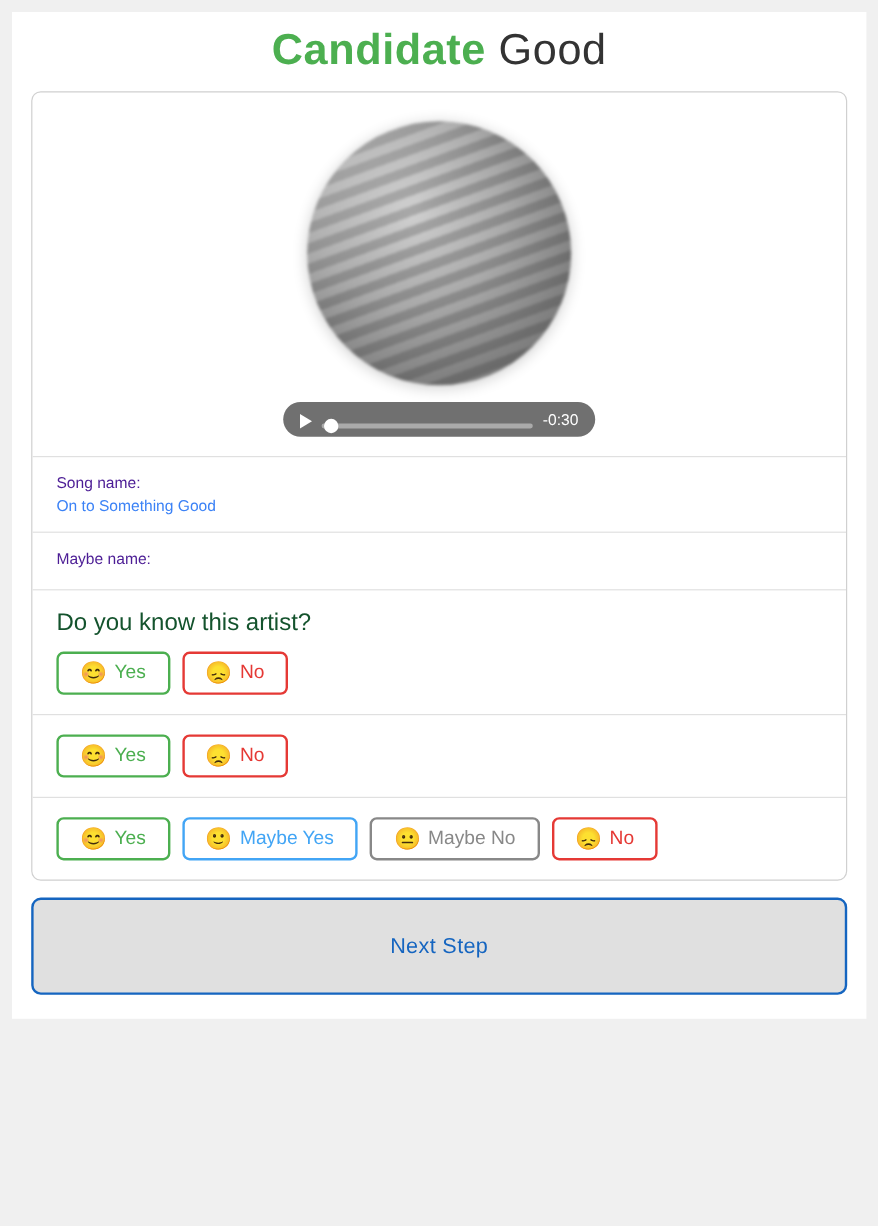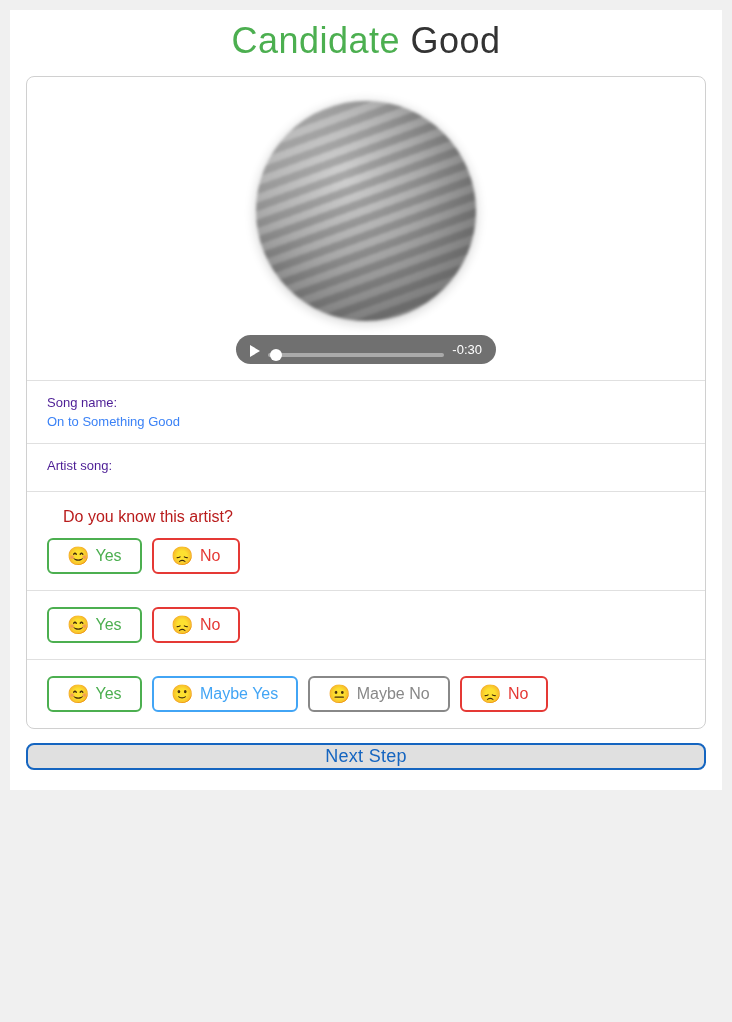--- a/index.html
+++ b/index.html
@@ -20,21 +20,21 @@
     .page-title {
       text-align: center;
       font-size: 36px;
       font-weight: 300;
       margin-bottom: 14px;
       color: #333;
       letter-spacing: 0.5px;
     }
     .page-title .candidate {
       color: #4caf50;
-      font-weight: 400;
+      font-weight: 700;
     }
     .card {
       margin: 0 16px;
       border: 1px solid #d0d0d0;
       border-radius: 8px;
       background: #fff;
       overflow: hidden;
     }
     .album-section {
       display: flex;
@@ -119,24 +119,23 @@
       margin-bottom: 4px;
     }
     .info-value {
       font-size: 13px;
       color: #3b82f6;
     }
     .question-row {
       padding: 16px 20px;
     }
     .question-text {
-      font-size: 16px;
-      color: #b91c1c;
+      font-size: 20px;
+      color: #14532d;
       margin-bottom: 12px;
-      margin-left: 16px;
     }
     .btn-group {
       display: flex;
       flex-wrap: wrap;
       gap: 10px;
     }
     .choice-btn {
       display: flex;
       align-items: center;
       gap: 6px;
@@ -169,21 +168,21 @@
       font-size: 18px;
       line-height: 1;
     }
     .next-btn-wrapper {
       padding: 14px 0 0 0;
     }
     .next-btn {
       display: block;
       width: calc(100% - 32px);
       margin: 0 16px;
-      padding: 1px;
+      padding: 28px;
       background: #e0e0e0;
       border: 2px solid #1565c0;
       border-radius: 8px;
       font-size: 18px;
       color: #1565c0;
       font-weight: 400;
       cursor: pointer;
       text-align: center;
       letter-spacing: 0.3px;
     }
@@ -214,21 +213,21 @@
     <div class="divider"></div>
 
     <div class="info-row">
       <div class="info-label">Song name:</div>
       <div class="info-value">On to Something Good</div>
     </div>
 
     <div class="divider"></div>
 
     <div class="info-row">
-      <div class="info-label">Artist song:</div>
+      <div class="info-label">Maybe name:</div>
     </div>
 
     <div class="divider"></div>
 
     <div class="question-row">
       <div class="question-text">Do you know this artist?</div>
       <div class="btn-group">
         <button class="choice-btn green">
           <span class="smiley">😊</span>
           <span>Yes</span>

